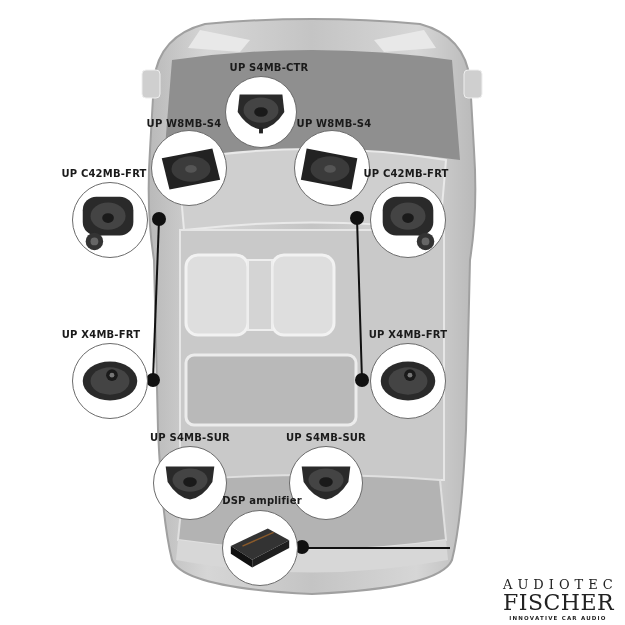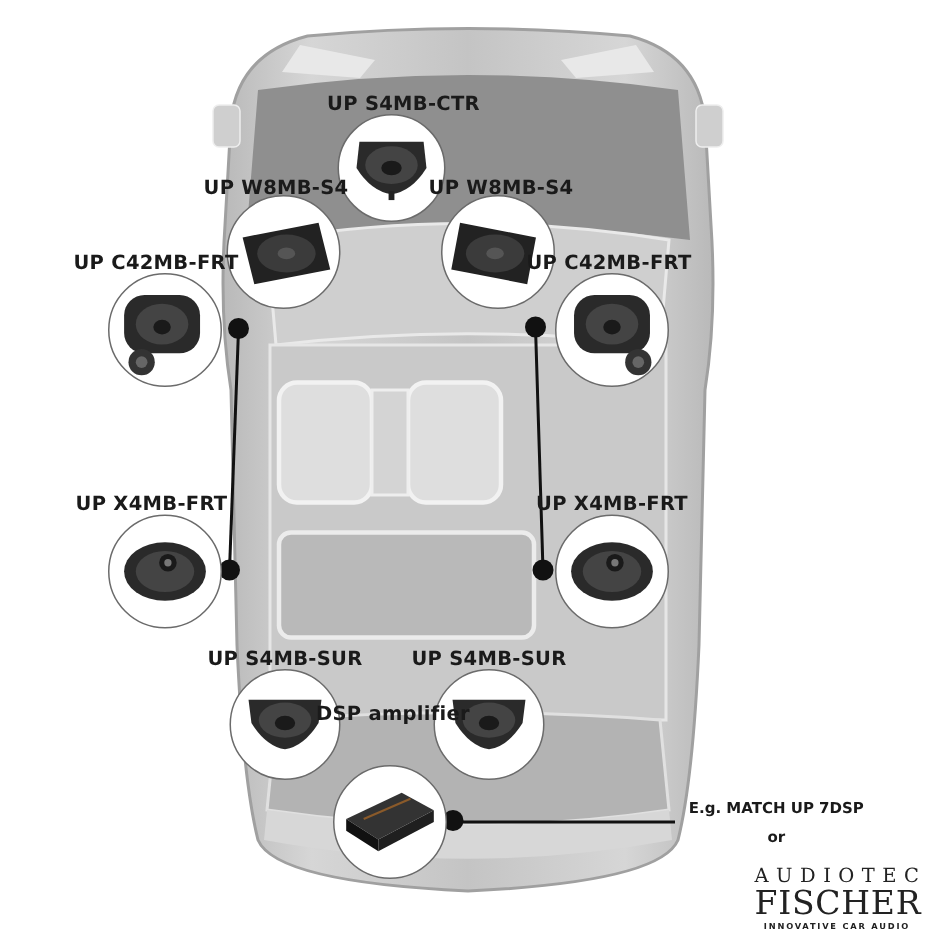--- a/index.html
+++ b/index.html
@@ -1,20 +1,20 @@
 <!DOCTYPE html>
 <html><head>
 <meta charset="utf-8">
 <style>
   html, body { margin:0; padding:0; background:#ffffff; }
   body { width:625px; height:625px; position:relative; overflow:hidden; font-family:"DejaVu Sans", sans-serif; }
   .stage { position:absolute; left:0; top:0; width:625px; height:625px; }
   .car { position:absolute; left:0; top:0; }
   .label {
-    position:absolute; font-weight:bold; font-size:13px; color:#1a1a1a;
+    position:absolute; font-weight:bold; font-size:10px; color:#1a1a1a;
     white-space:nowrap; letter-spacing:0.2px; transform:translateX(-50%);
   }
   .bubble {
     position:absolute; border-radius:50%; background:#ffffff;
     border:1px solid #6b6b6b; box-sizing:border-box; overflow:hidden;
   }
   .bubble svg { position:absolute; left:0; top:0; width:100%; height:100%; }
   .dot { position:absolute; width:14px; height:14px; border-radius:50%; background:#111; transform:translate(-50%,-50%); }
   .callout { position:absolute; font-weight:bold; font-size:10px; color:#1a1a1a; text-align:center; line-height:19px; }
   .brand { position:absolute; text-align:center; color:#222; }
@@ -149,32 +149,31 @@
   </div>
   <div class="label" style="left:326px;top:432px;">UP S4MB-SUR</div>
   <div class="bubble" style="left:289px;top:446px;width:74px;height:74px;">
     <svg viewBox="0 0 74 74">
       <path d="M12 20 L62 20 L60 36 Q50 52 37 54 Q24 52 14 36 Z" fill="#2a2a2a"></path>
       <ellipse cx="37" cy="34" rx="18" ry="12" fill="#444"></ellipse>
       <ellipse cx="37" cy="36" rx="7" ry="5" fill="#1a1a1a"></ellipse>
     </svg>
   </div>
 
-  <div class="label" style="left:262px;top:469px;">DSP amplifier</div>
+  <div class="label" style="left:262px;top:495px;">DSP amplifier</div>
   <div class="bubble" style="left:222px;top:510px;width:76px;height:76px;">
     <svg viewBox="0 0 76 76">
       <path d="M8 36 L46 18 L68 30 L30 50 Z" fill="#333"></path>
       <path d="M8 36 L30 50 L30 58 L8 44 Z" fill="#111"></path>
       <path d="M30 50 L68 30 L68 38 L30 58 Z" fill="#1f1f1f"></path>
       <line x1="20" y1="36" x2="52" y2="22" stroke="#8a5a2a" stroke-width="1.5"></line>
     </svg>
   </div>
 
   <div class="callout" style="left:455px;top:530px;width:125px;">
-    <div>E.g. MATCH UP 7DSP or</div>
   </div>
 
   <div class="brand" style="left:468px;top:578px;width:110px;margin-left:35px;">
     <div class="b1">AUDIOTEC</div>
     <div class="b2">FISCHER</div>
     <div class="b3">INNOVATIVE CAR AUDIO</div>
   </div>
 </div>
 
 </body></html>

